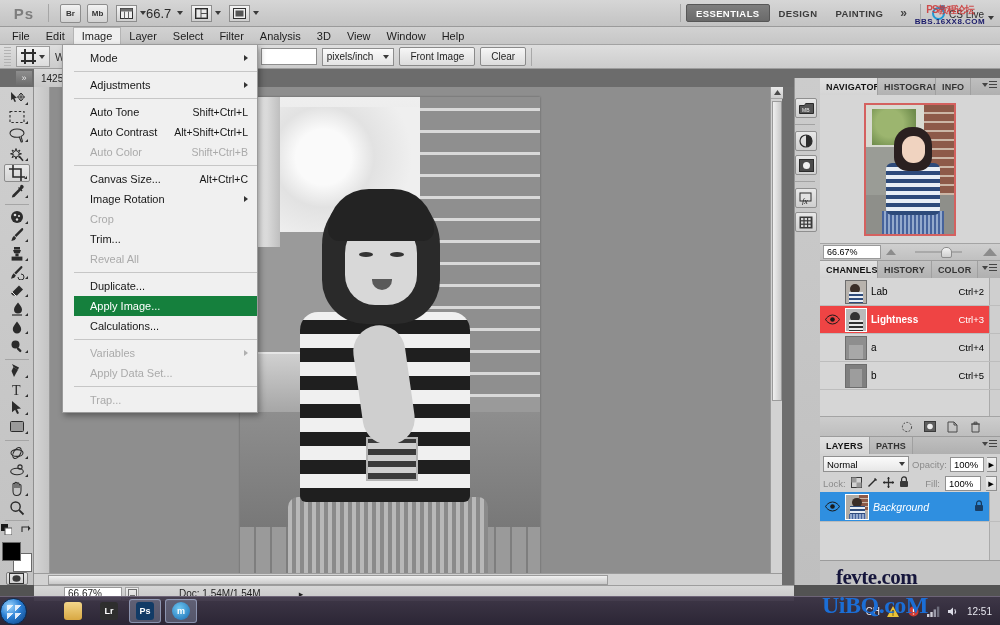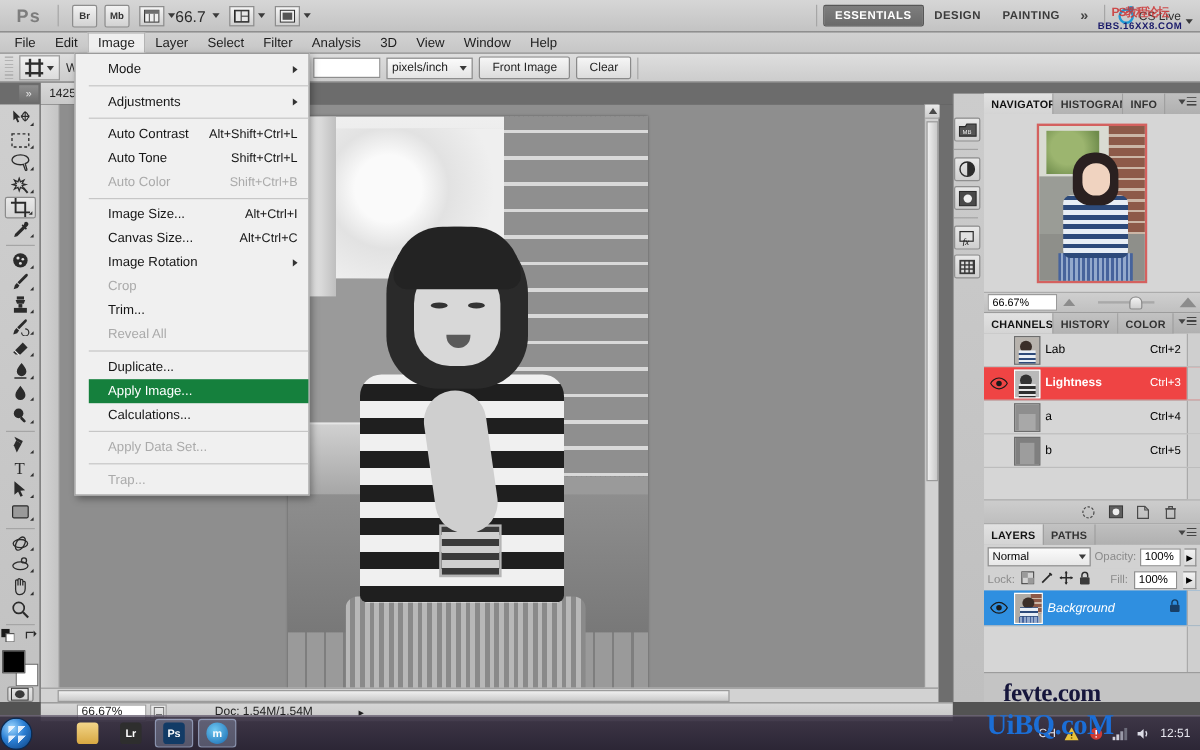--- a/index.html
+++ b/index.html
@@ -1017,37 +1017,33 @@
       <span>Mode</span>
       <span class="dd-arrow"></span>
     </div>
     <div class="dd-sep"></div>
     <div class="dd-item">
       <span>Adjustments</span>
       <span class="dd-arrow"></span>
     </div>
     <div class="dd-sep"></div>
     <div class="dd-item">
+      <span>Auto Tone</span>
+      <span class="dd-key">Shift+Ctrl+L</span>
+    </div>
+    <div class="dd-item">
       <span>Auto Contrast</span>
       <span class="dd-key">Alt+Shift+Ctrl+L</span>
-    </div>
-    <div class="dd-item">
-      <span>Auto Tone</span>
-      <span class="dd-key">Shift+Ctrl+L</span>
     </div>
     <div class="dd-item disabled">
       <span>Auto Color</span>
       <span class="dd-key">Shift+Ctrl+B</span>
     </div>
     <div class="dd-sep"></div>
     <div class="dd-item">
-      <span>Image Size...</span>
-      <span class="dd-key">Alt+Ctrl+I</span>
-    </div>
-    <div class="dd-item">
       <span>Canvas Size...</span>
       <span class="dd-key">Alt+Ctrl+C</span>
     </div>
     <div class="dd-item">
       <span>Image Rotation</span>
       <span class="dd-arrow"></span>
     </div>
     <div class="dd-item disabled">
       <span>Crop</span>
     </div>
@@ -1061,20 +1057,24 @@
     <div class="dd-item">
       <span>Duplicate...</span>
     </div>
     <div class="dd-item hl">
       <span>Apply Image...</span>
     </div>
     <div class="dd-item">
       <span>Calculations...</span>
     </div>
     <div class="dd-sep"></div>
+    <div class="dd-item disabled">
+      <span>Variables</span>
+      <span class="dd-arrow"></span>
+    </div>
     <div class="dd-item disabled">
       <span>Apply Data Set...</span>
     </div>
     <div class="dd-sep"></div>
     <div class="dd-item disabled">
       <span>Trap...</span>
     </div>
   </div>
 
   <div class="taskbar">

